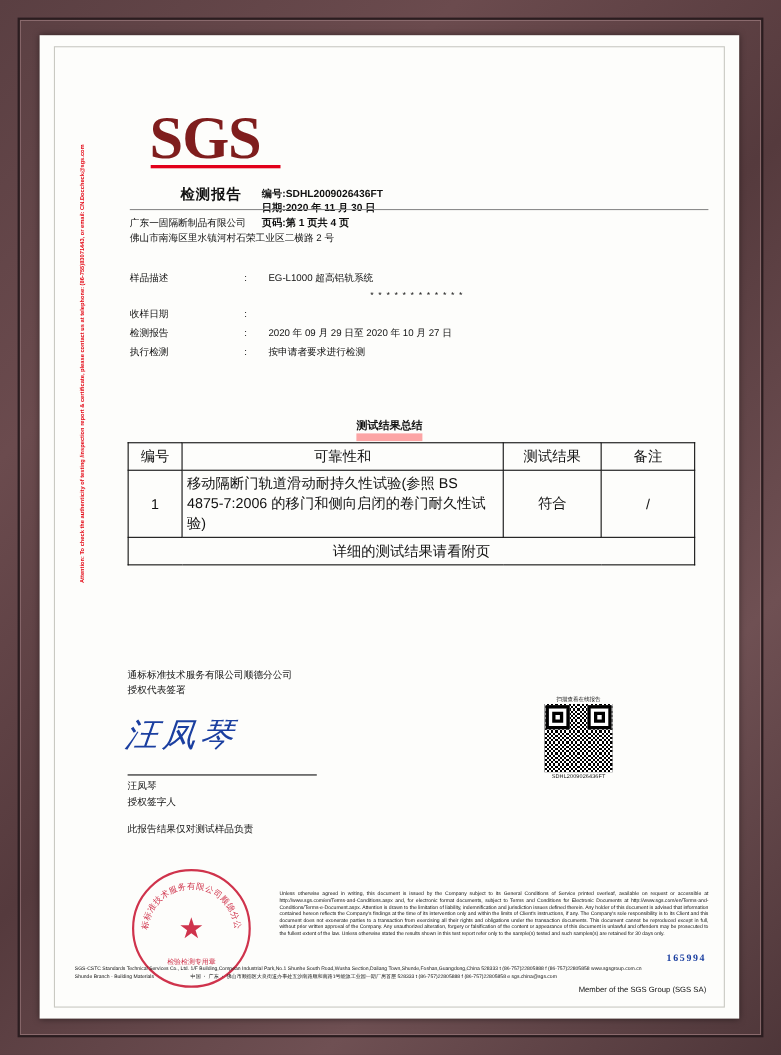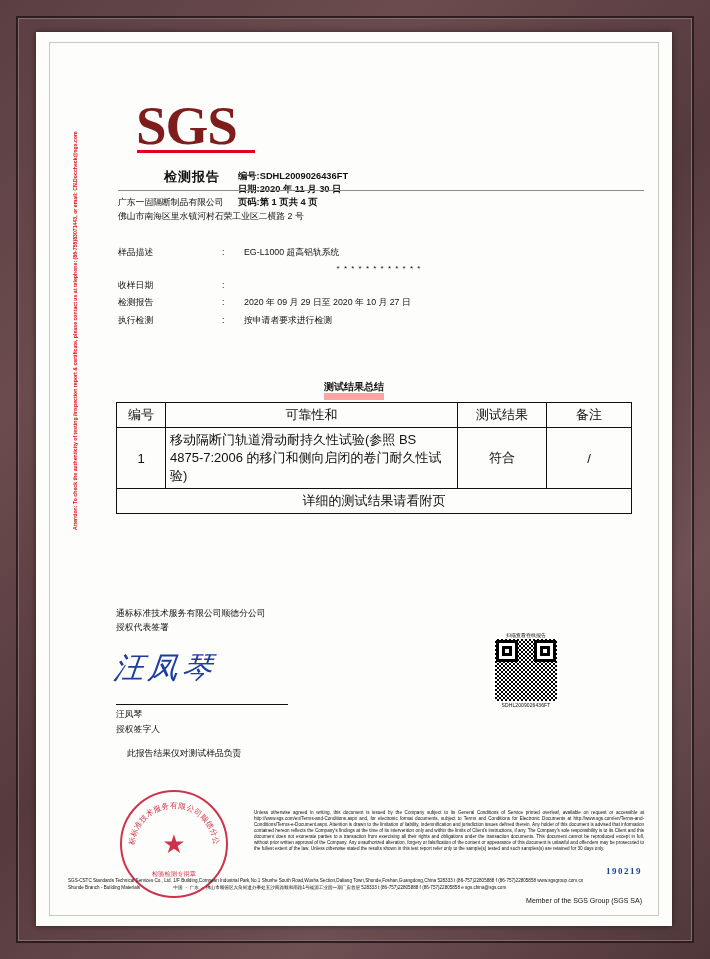--- a/index.html
+++ b/index.html
@@ -434,21 +434,21 @@
         <div>授权代表签署</div>
       </div>
 
       <div class="sig-image">
         <div class="scr">汪凤琴</div>
       </div>
       <div class="sig-line"></div>
       <div class="sig-name">
         <div>汪凤琴</div>
         <div>授权签字人</div>
-        <div style="margin-top:9px;margin-left:11px;">此报告结果仅对测试样品负责</div>
+        <div style="margin-top:9px;">此报告结果仅对测试样品负责</div>
       </div>
 
       <div class="qr-wrap">
         <div class="qr-caption">扫描查看在线报告</div>
         <div class="qr"></div>
         <div class="qr-id">SDHL2009026436FT</div>
       </div>
 
       <div class="stamp">
         <svg class="arc" viewBox="0 0 104 104">
@@ -457,21 +457,21 @@
           </defs>
           <text>
             <textPath href="#arcpath" startOffset="50%" text-anchor="middle">通标标准技术服务有限公司顺德分公司</textPath>
           </text>
         </svg>
         <div class="star">★</div>
         <div class="bottomtxt">检验检测专用章</div>
       </div>
 
       <div class="legal">Unless otherwise agreed in writing, this document is issued by the Company subject to its General Conditions of Service printed overleaf, available on request or accessible at http://www.sgs.com/en/Terms-and-Conditions.aspx and, for electronic format documents, subject to Terms and Conditions for Electronic Documents at http://www.sgs.com/en/Terms-and-Conditions/Terms-e-Document.aspx. Attention is drawn to the limitation of liability, indemnification and jurisdiction issues defined therein. Any holder of this document is advised that information contained hereon reflects the Company's findings at the time of its intervention only and within the limits of Client's instructions, if any. The Company's sole responsibility is to its Client and this document does not exonerate parties to a transaction from exercising all their rights and obligations under the transaction documents. This document cannot be reproduced except in full, without prior written approval of the Company. Any unauthorized alteration, forgery or falsification of the content or appearance of this document is unlawful and offenders may be prosecuted to the fullest extent of the law. Unless otherwise stated the results shown in this test report refer only to the sample(s) tested and such samples(s) are retained for 30 days only.</div>
-      <div class="legal-no">190219</div>
+      <div class="legal-no">165994</div>
 
       <div class="sgs-addr-block">
         <div>
           <span class="left-lbl">SGS-CSTC Standards Technical Services Co., Ltd.</span>
           <span>1/F Building,Compean Industrial Park,No.1 Shunhe South Road,Wusha Section,Daliang Town,Shunde,Foshan,Guangdong,China   528333   t (86-757)22805888   f (86-757)22805858   www.sgsgroup.com.cn</span>
         </div>
         <div>
           <span class="left-lbl">Shunde Branch - Building Materials</span>
           <span>中国 ・ 广东 ・ 佛山市顺德区大良街道办事处五沙南路顺和南路1号能源工业园一期厂房首层   528333   t (86-757)22805888   f (86-757)22805858   e sgs.china@sgs.com</span>
         </div>

